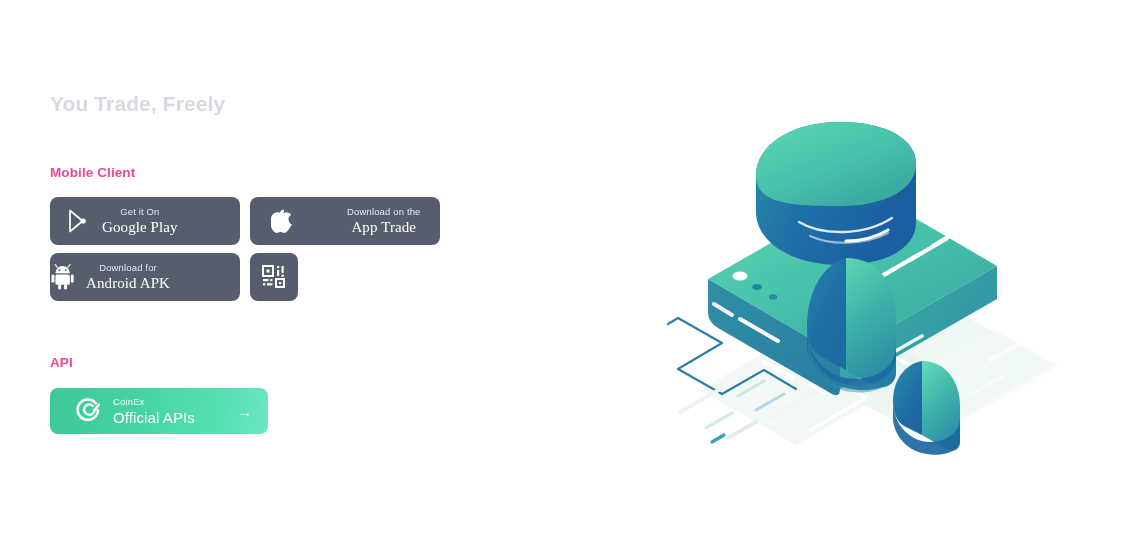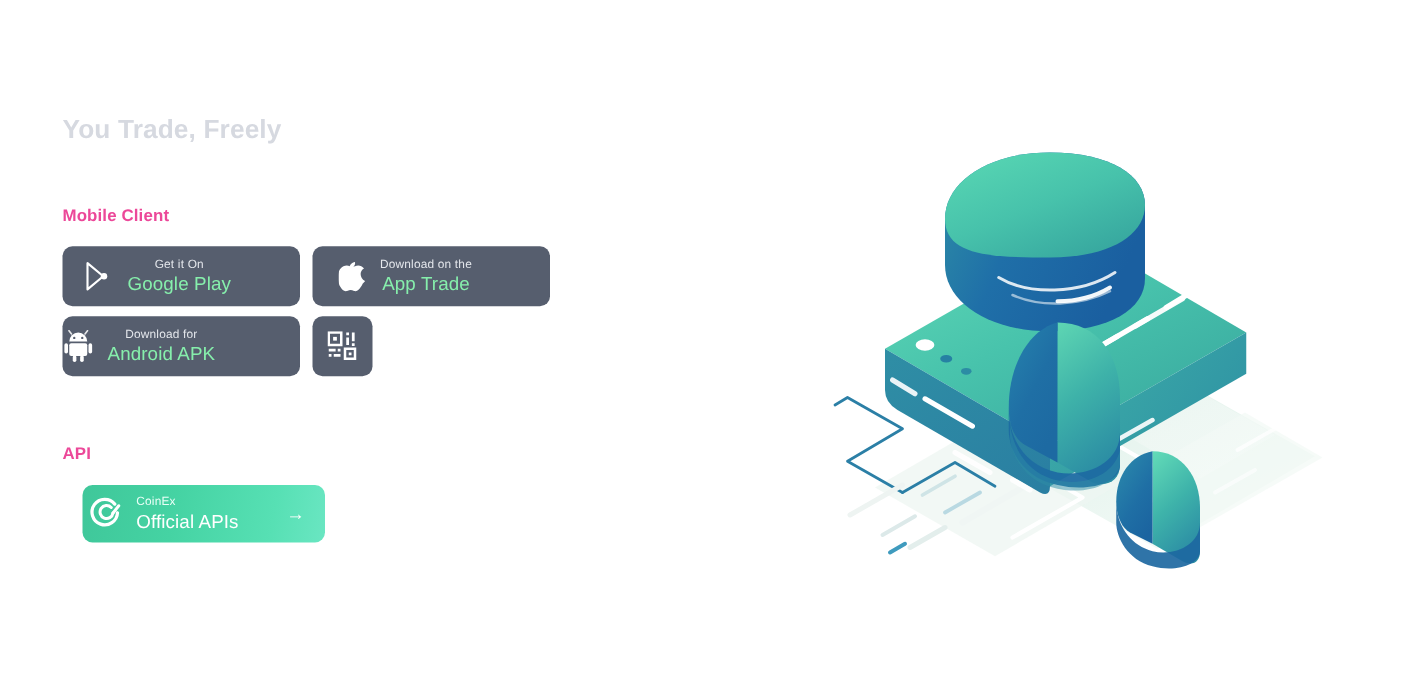--- a/index.html
+++ b/index.html
@@ -51,21 +51,21 @@
     position: absolute;
     display: flex;
     align-items: center;
     border-radius: 8px;
     background: #565e6e;
     box-sizing: border-box;
     cursor: pointer;
     user-select: none;
   }
   .btn-gplay   { left: 0;   top: 197px; width: 190px; height: 48px; padding-left: 16px; }
-  .btn-appstore{ left: 200px; top: 197px; width: 190px; height: 48px; padding-left: 18px; }
+  .btn-appstore{ left: 200px; top: 197px; width: 190px; height: 48px; padding-left: 18px; gap: 43px; }
   .btn-apk     { left: 0;   top: 253px; width: 190px; height: 48px; }
   .btn-qr      { left: 200px; top: 253px; width: 48px;  height: 48px;
                  justify-content: center; padding-left: 0; }
 
   .btn .ic {
     flex: 0 0 auto;
     display: flex;
     align-items: center;
     justify-content: center;
     width: 26px;
@@ -77,37 +77,38 @@
   .btn .txt { display: flex; flex-direction: column; justify-content: center; line-height: 1; align-items: center; }
   .btn .t1 {
     font-size: 9.5px;
     color: #e4e7ec;
     letter-spacing: 0.15px;
     margin-bottom: 3px;
     font-weight: normal;
   }
   .btn .t2 {
     font-size: 15px;
-    color: #86efac;
+    color: #ffffff;
     letter-spacing: 0.1px;
     font-weight: normal;
+    font-family: Liberation Serif, serif;
   }
 
   
   .btn-api {
     position: absolute;
-    left: 16px;
+    left: 0;
     top: 388px;
-    width: 194px;
+    width: 218px;
     height: 46px;
     border-radius: 8px;
     background: linear-gradient(100deg, #3fc79a 0%, #45d3a3 38%, #57e0b4 78%, #6ae6c2 100%);
     display: flex;
     align-items: center;
-    padding-left: 4px;
+    padding-left: 24px;
     box-sizing: border-box;
     cursor: pointer;
     user-select: none;
   }
   .btn-api .ic { width: 30px; height: 30px; margin-right: 9px; display:flex; align-items:center; justify-content:center; flex:0 0 auto; }
   .btn-api .t1 { font-size: 9.5px; color: #eafff7; margin-bottom: 3px; letter-spacing: 0.15px; }
   .btn-api .t2 { font-size: 15px; color: #ffffff; letter-spacing: 0.1px; }
   .btn-api .arrow {
     margin-left: auto;
     margin-right: 16px;

